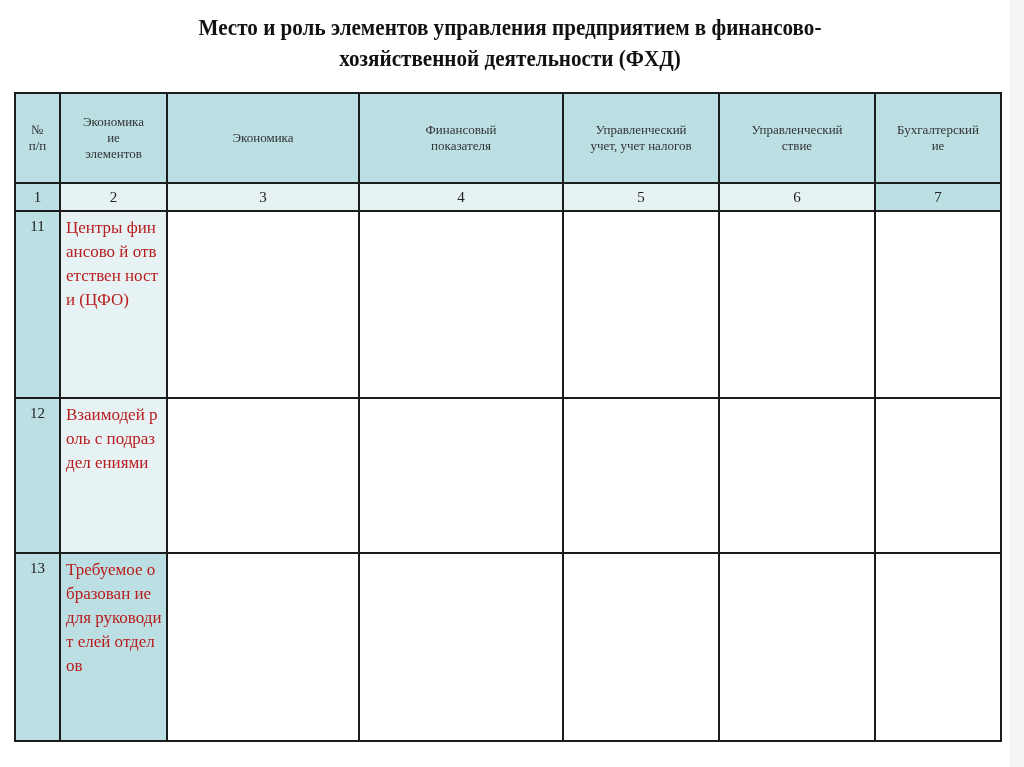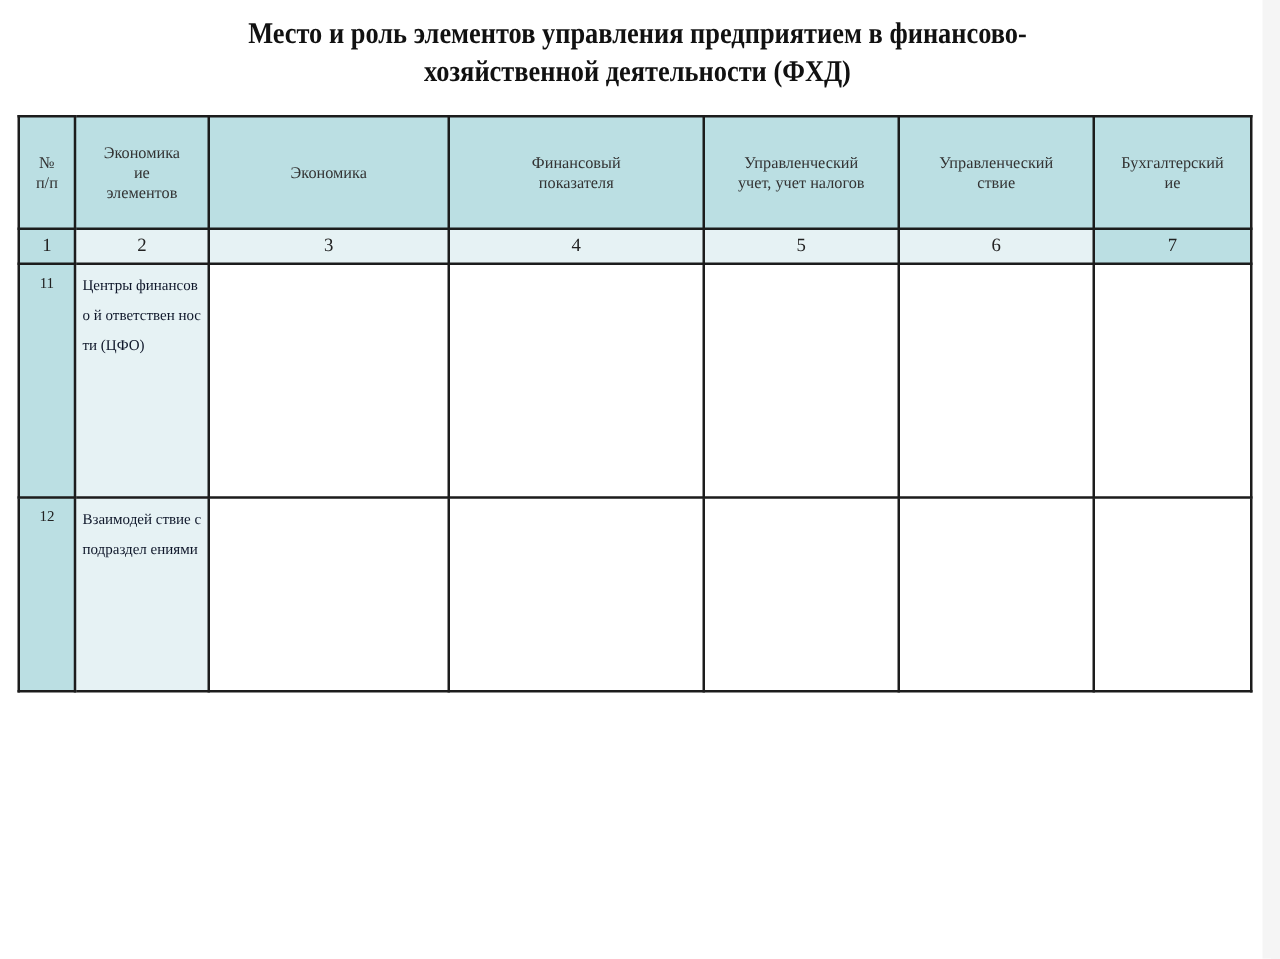--- a/index.html
+++ b/index.html
@@ -18,23 +18,23 @@
     border-collapse: collapse; table-layout: fixed;
   }
   td {
     border: 2px solid #1c1c1c; padding: 0; vertical-align: middle; text-align: center;
     font-size: 13px; line-height: 16px; color: #333;
   }
   tr.head td { height: 88px; background: #bbdfe3; }
   tr.nums td { height: 26px; background: #e6f2f4; font-size: 15px; color: #222; }
   tr.nums td.dark { background: #bbdfe3; }
   tr.body td { background: #ffffff; vertical-align: top; }
-  tr.body td.num { background: #bbdfe3; font-size: 12px; line-height: 20px; color: #222; padding-top: 4px; text-align: center; }
+  tr.body td.num { background: #bbdfe3; font-size: 15px; line-height: 20px; color: #222; padding-top: 4px; text-align: center; }
   tr.body td.name {
-    background: #e6f2f4; text-align: left; font-size: 12px; line-height: 24px; color: #0f172a;
+    background: #e6f2f4; text-align: left; font-size: 17px; line-height: 24px; color: #b91c1c;
     padding: 4px 4px 0 5px; word-break: break-all;
   }
   tr.body td.name.dark { background: #bbdfe3; }
   tr.r11 td { height: 181px; }
   tr.r12 td { height: 149px; }
   tr.r13 td { height: 182px; }
 </style>
 </head>
 <body>
 
@@ -99,21 +99,30 @@
     <td class="num">11</td>
     <td class="name">Центры финансово й ответствен ности (ЦФО)</td>
     <td></td>
     <td></td>
     <td></td>
     <td></td>
     <td></td>
   </tr>
   <tr class="body r12">
     <td class="num">12</td>
-    <td class="name">Взаимодей ствие с подраздел ениями</td>
+    <td class="name">Взаимодей роль с подраздел ениями</td>
+    <td></td>
+    <td></td>
+    <td></td>
+    <td></td>
+    <td></td>
+  </tr>
+  <tr class="body r13">
+    <td class="num">13</td>
+    <td class="name dark">Требуемое образован ие для руководит елей отделов</td>
     <td></td>
     <td></td>
     <td></td>
     <td></td>
     <td></td>
   </tr>
 </tbody>
   </table>
 
 </body></html>

